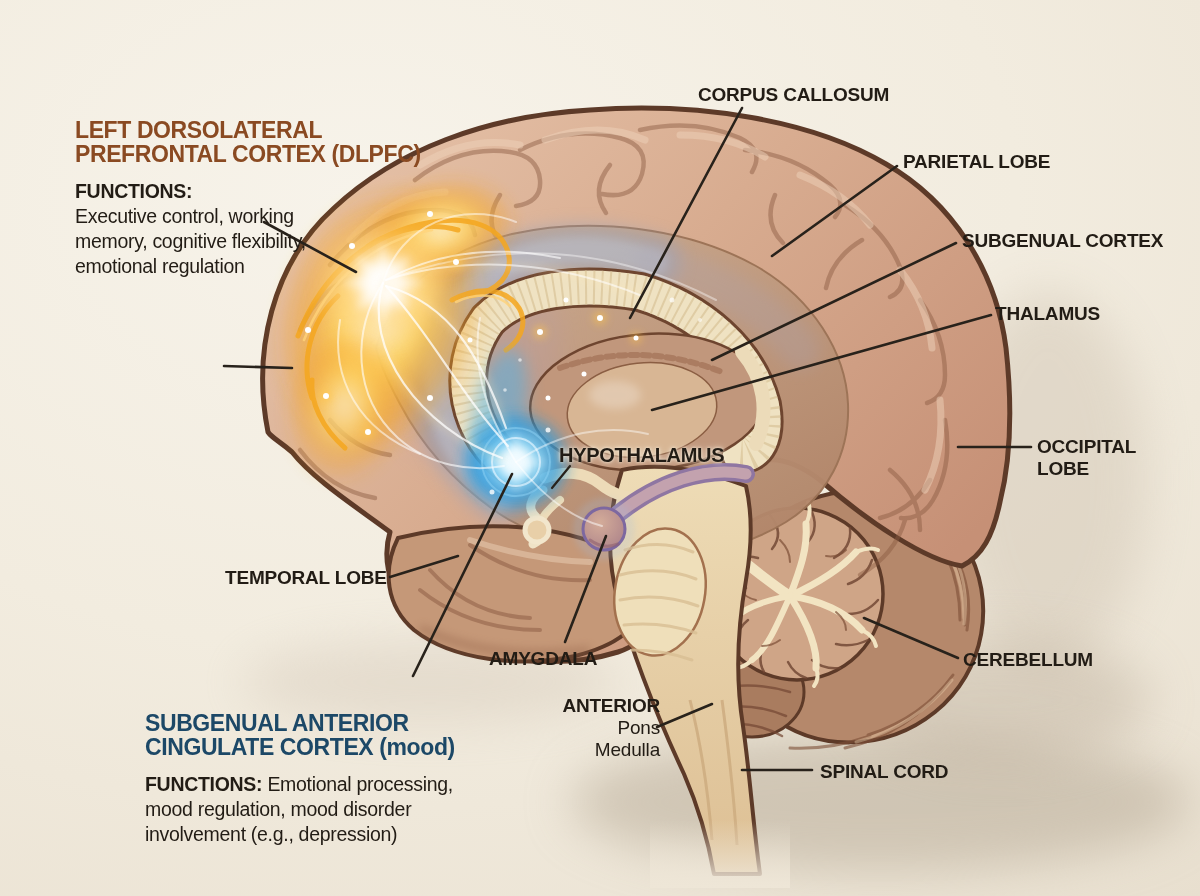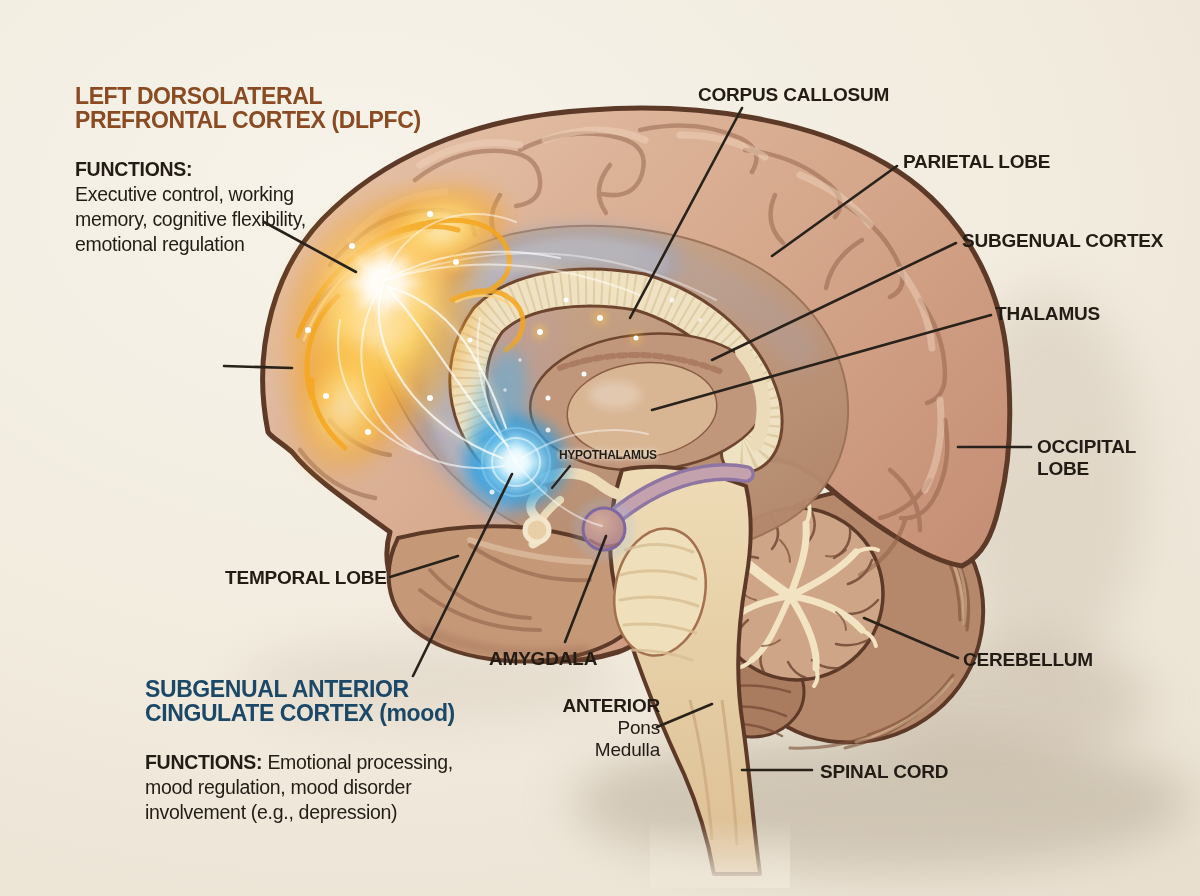--- a/index.html
+++ b/index.html
@@ -9,25 +9,25 @@
     font-family:"Liberation Sans", sans-serif;
   }
   .stage svg{position:absolute;left:0;top:0;}
   .labels-layer{position:absolute;left:0;top:0;width:100%;height:100%;}
   .label{
     position:absolute;font-weight:bold;font-size:19px;line-height:22px;
     color:#221c15;letter-spacing:-0.2px;white-space:nowrap;
   }
   .label.wrap{white-space:normal;}
   .label.right{text-align:right;}
-  .label.small{font-size:12px;letter-spacing:-0.3px;text-shadow:0 0 6px rgba(246,236,218,.95),0 0 3px rgba(246,236,218,.9);}
+  .label.small{font-size:20px;letter-spacing:-0.3px;text-shadow:0 0 6px rgba(246,236,218,.95),0 0 3px rgba(246,236,218,.9);}
   .callout-title{
-    font-weight:bold;font-size:23px;line-height:24px;letter-spacing:-0.4px;
+    font-weight:bold;font-size:23px;line-height:24px;letter-spacing:-0.4px;margin-top:34px;
   }
-  .fn{margin-top:25px;color:#221c15;font-size:19.5px;line-height:25px;letter-spacing:-0.3px;}
+  .fn{margin-top:13px;color:#221c15;font-size:19.5px;line-height:25px;letter-spacing:-0.3px;}
   .fn .fn-head{font-weight:bold;display:block;}
   .fn.inline .fn-head{display:inline;}
   .callout{position:absolute;}
   .brainstem-block .sub{font-weight:normal;}
   .brainstem-block div{line-height:22px;}
 </style>
 </head>
 <body>
 
 <div class="stage">

